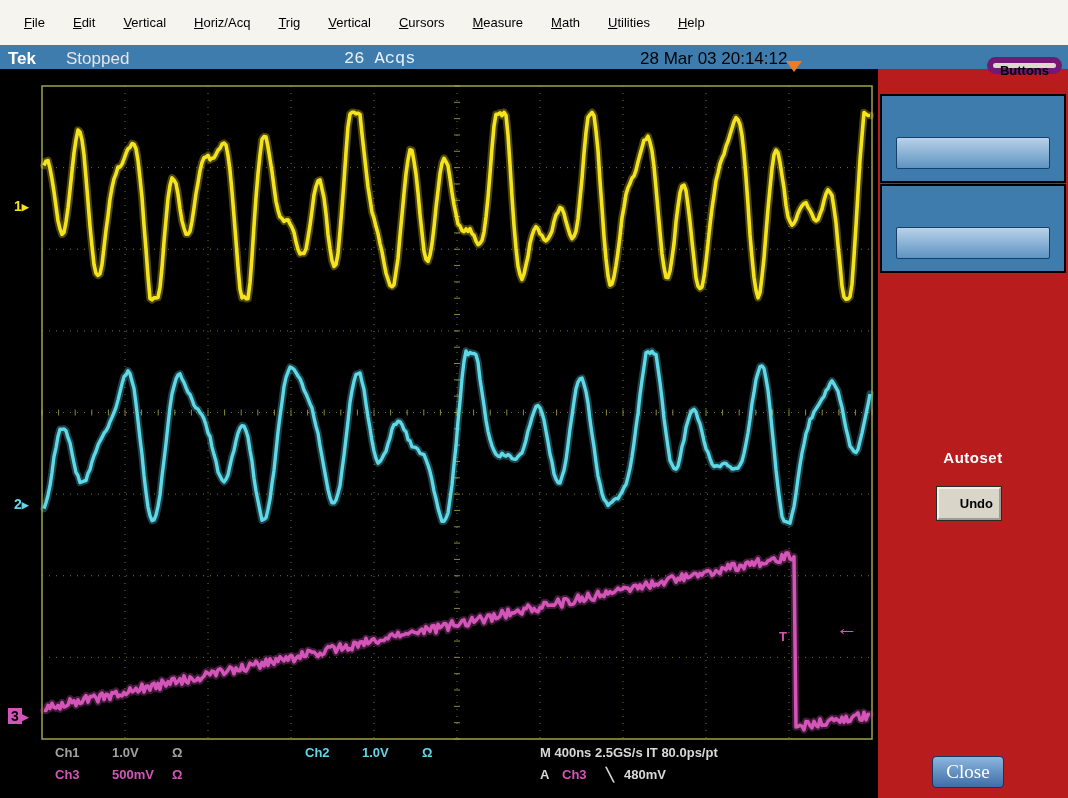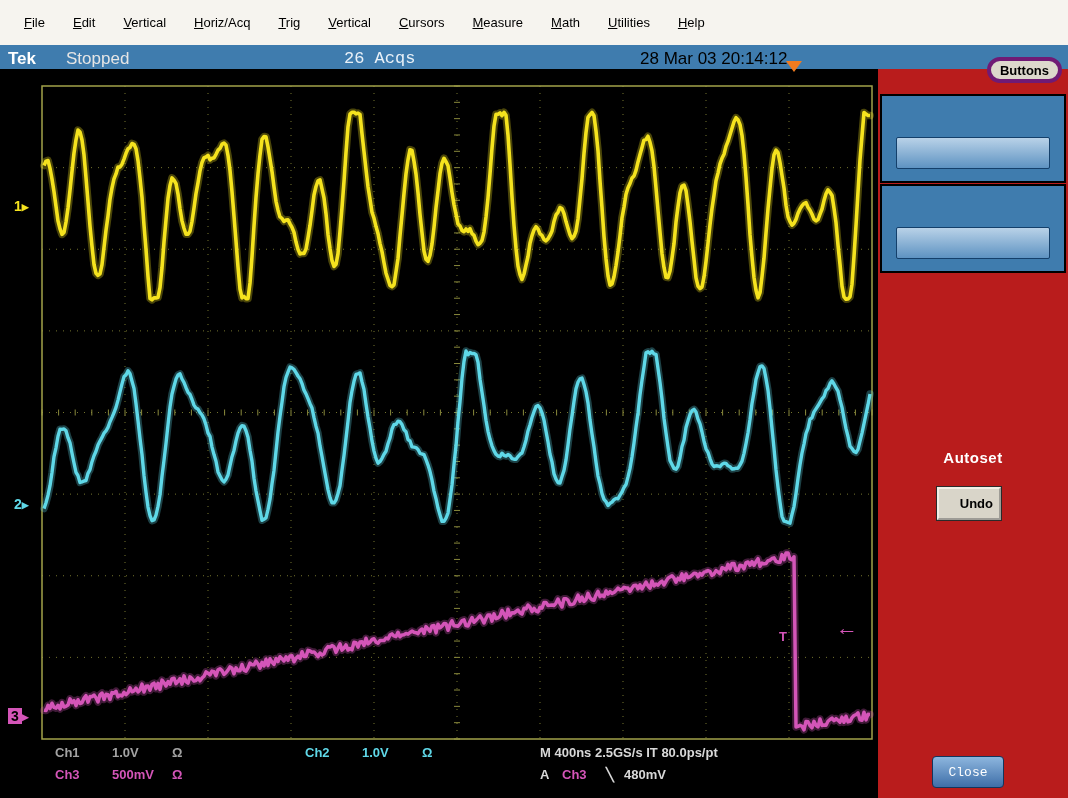--- a/index.html
+++ b/index.html
@@ -20,22 +20,22 @@
   .statusbar{
     position:absolute;left:0;top:45px;width:1068px;height:24px;
     background:#3f7cae;color:#fff;font-size:17px;
   }
   .statusbar span{position:absolute;top:4px;white-space:nowrap;}
   .sb-brand{left:8px;font-weight:bold;}
   .sb-state{left:66px;color:#e5e5e5;}
   .sb-acqs{left:344px;color:#e9f1f8;font-family:Liberation Mono, monospace;}
   .sb-date{left:640px;color:#000000;}
   .buttons-btn{
-    position:absolute;top:57px;left:987px;width:75px;height:26px;z-index:5;
-    border-radius:13px;background:#dcd8cc;border:4px solid #701a75;
+    position:absolute;top:57px;left:987px;width:75px;height:17px;z-index:5;
+    border-radius:13px;background:#dcd8cc;border:6px solid #701a75;
     font-family:inherit;font-size:13px;font-weight:bold;color:#000;padding:0;
   }
   
   .scope{position:absolute;left:0;top:69px;width:878px;height:729px;background:#000;}
   .scope svg{position:absolute;left:0;top:0;}
   .trig-pos{
     position:absolute;left:786px;top:-8px;width:0;height:0;
     border-left:8px solid transparent;border-right:8px solid transparent;
     border-top:11px solid #f07b20;
   }
@@ -68,21 +68,21 @@
   }
   .undo-btn{
     position:absolute;top:418px;left:59px;width:64px;height:33px;
     background:#d9d5c9;border:2px outset #f2efe6;box-shadow:0 0 0 1px #2a2a2a;
     font-family:inherit;font-weight:bold;font-size:13px;color:#000;text-align:right;
   }
   .close-btn{
     position:absolute;top:687px;left:54px;width:72px;height:32px;
     background:linear-gradient(180deg,#8db6de,#3e6ea8);
     border:1px solid #12365e;border-radius:4px;
-    font-family:Liberation Mono, monospace;font-size:13px;color:#fff;
+    font-family:Liberation Serif, serif;font-size:19px;color:#fff;
   }
 </style>
 </head>
 <body>
 
 <div class="menubar">
   <div class="menu-item">File</div>
   <div class="menu-item">Edit</div>
   <div class="menu-item">Vertical</div>
   <div class="menu-item">Horiz/Acq</div>

